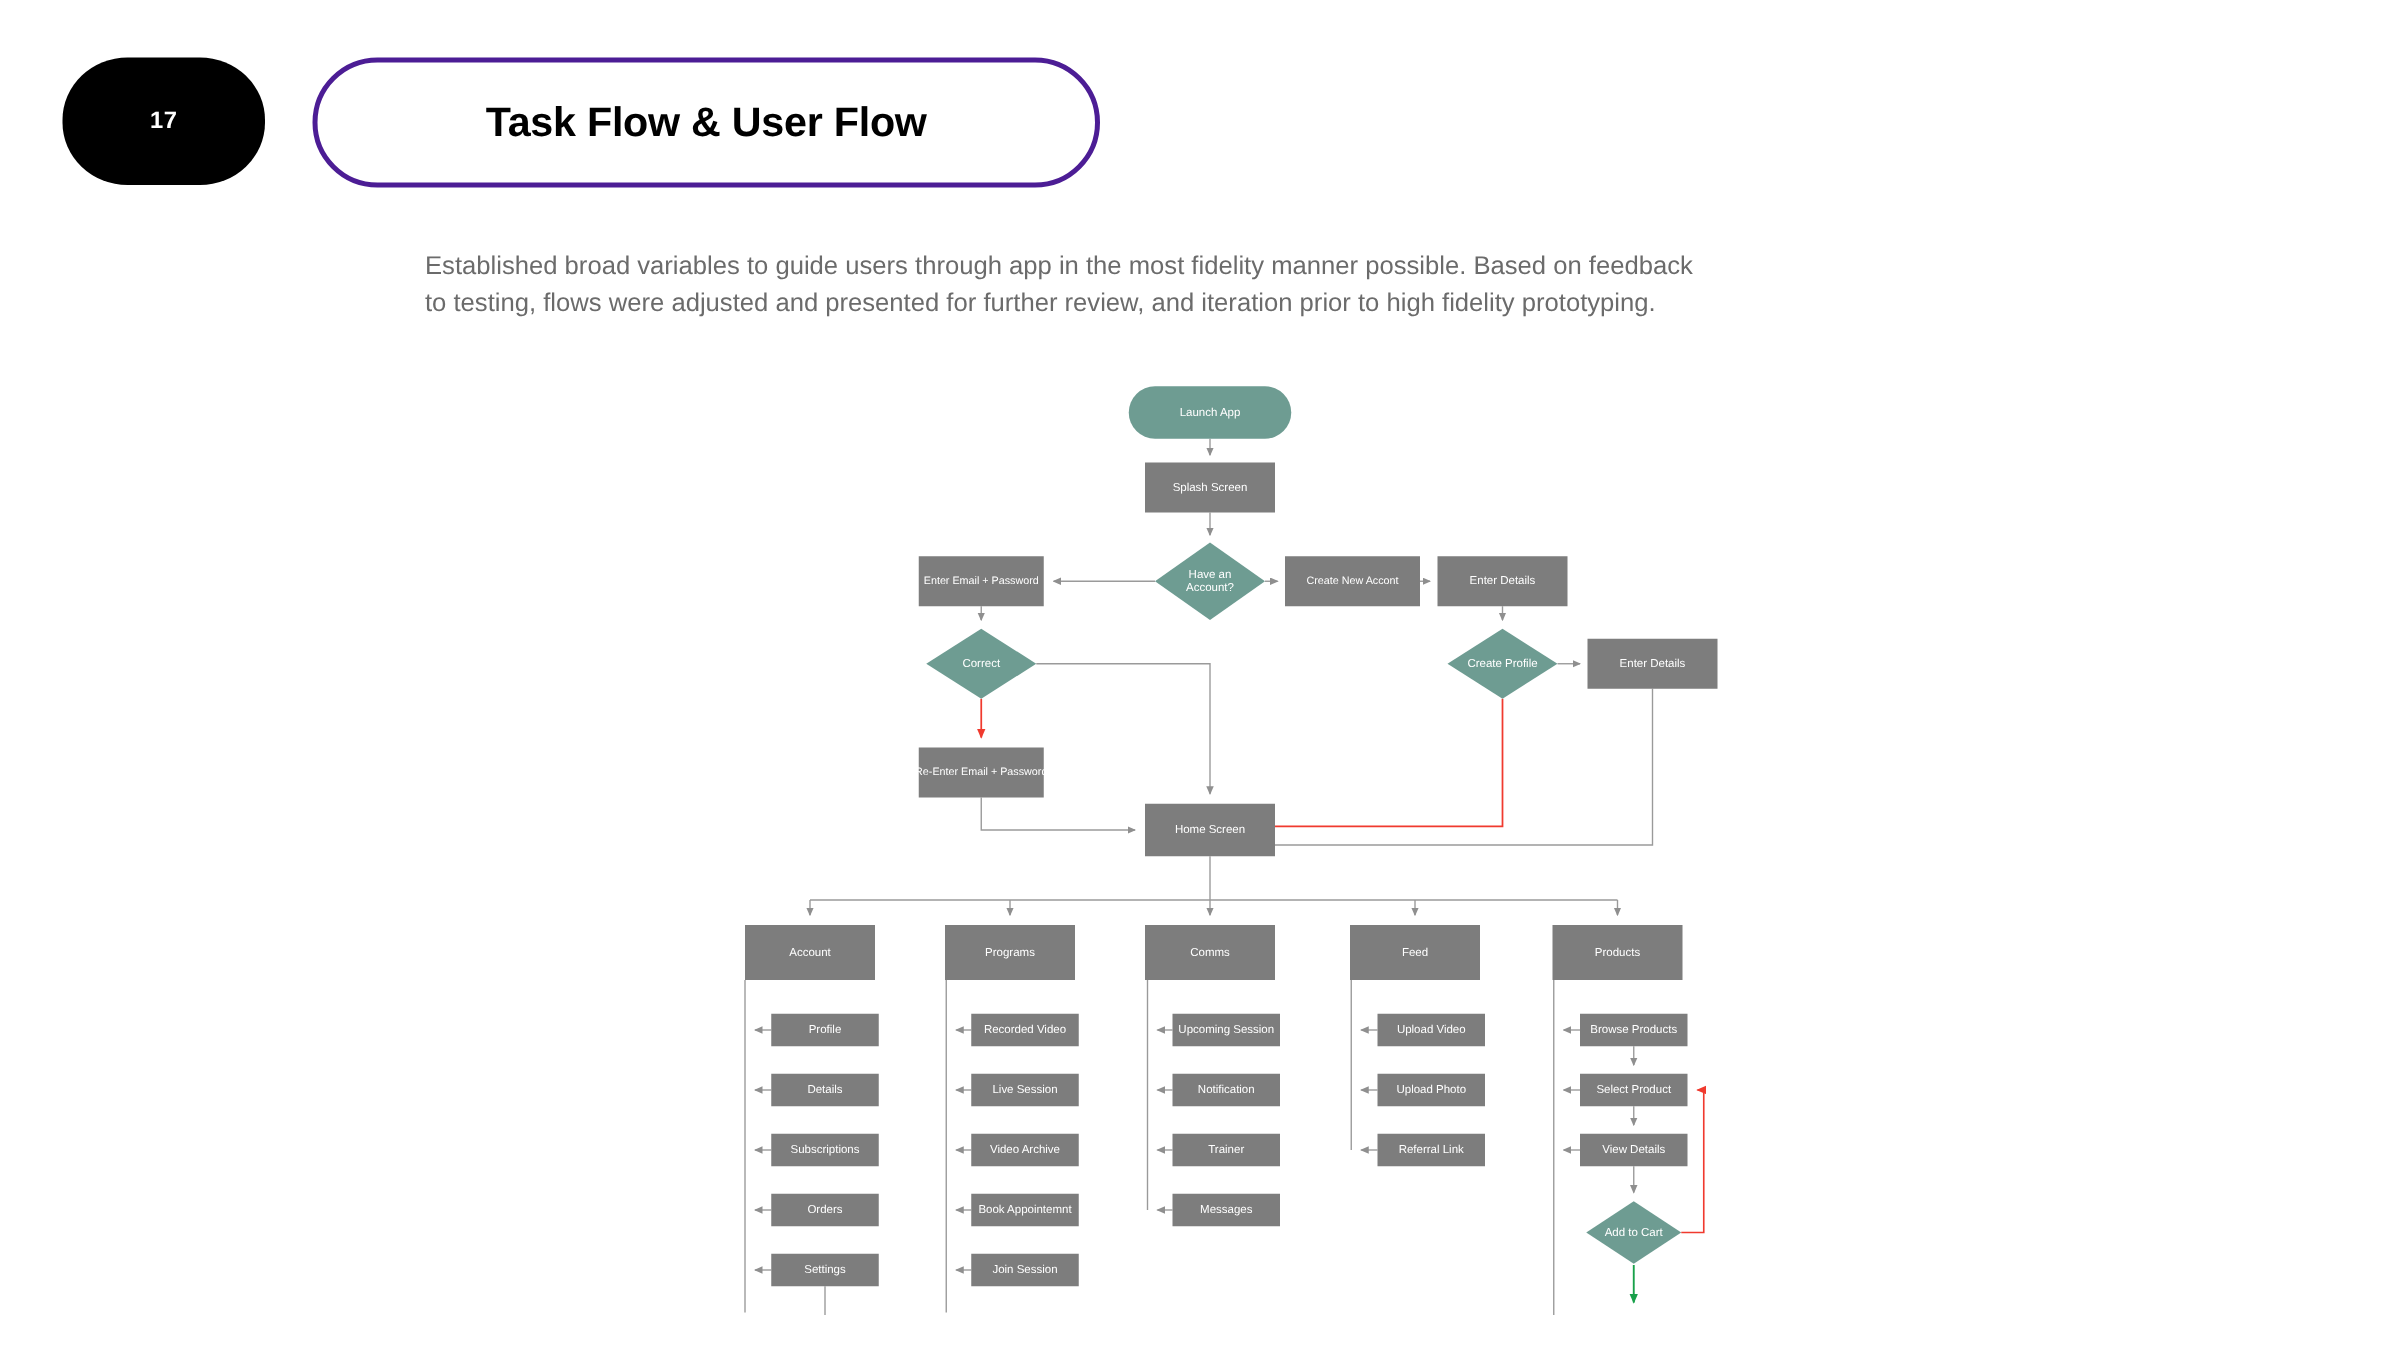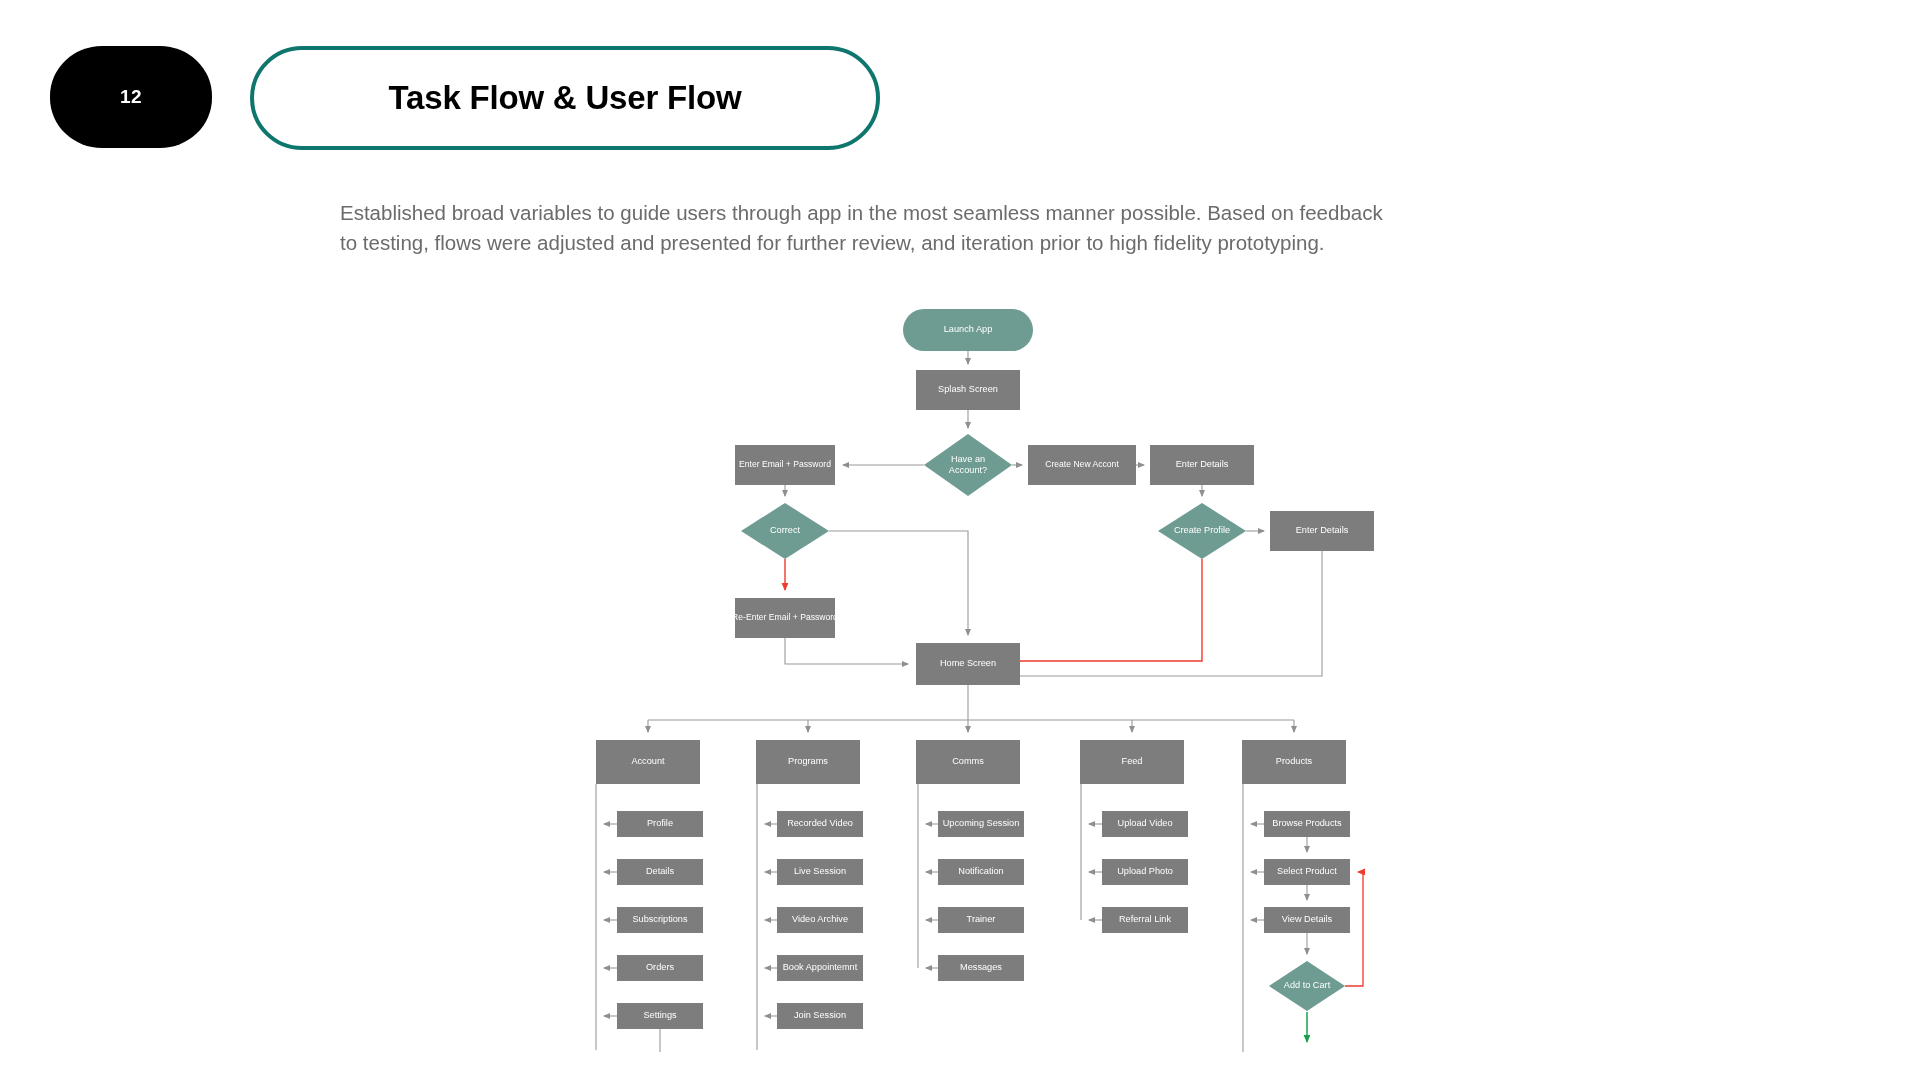--- a/index.html
+++ b/index.html
@@ -7,21 +7,21 @@
        font-family:"Liberation Sans","DejaVu Sans",sans-serif;}
 
   
   #header{position:absolute;left:0;top:0;width:1920px;height:160px;}
   #slide-badge{position:absolute;left:50px;top:46px;width:162px;height:102px;
     background:#000000;border-radius:52px / 50px;
     display:flex;align-items:center;justify-content:center;}
   #slide-badge .num{color:#ffffff;font-size:19px;font-weight:700;letter-spacing:.5px;}
 
   #title-pill{position:absolute;left:250px;top:46px;width:630px;height:104px;
-    border:4px solid #0f766e;border-radius:56px;background:#ffffff;
+    border:4px solid #4c1d95;border-radius:56px;background:#ffffff;
     display:flex;align-items:center;justify-content:center;box-sizing:border-box;}
   #title-pill .title{color:#000000;font-size:33px;font-weight:700;letter-spacing:-0.2px;}
 
   
   #description{position:absolute;left:340px;top:198px;width:1260px;
     color:#6b6b6b;font-size:20.5px;line-height:30px;font-weight:400;}
   #description p{margin:0;}
 
   
   #flow-wrap{position:absolute;left:0;top:290px;width:1532px;height:790px;}
@@ -29,30 +29,30 @@
   .nodeLabel{font-family:"Liberation Sans","DejaVu Sans",sans-serif;
     fill:#ffffff;font-size:9.2px;text-anchor:middle;dominant-baseline:middle;}
   .nodeLabel.sm{font-size:8.6px;}
 </style>
 </head>
 <body>
 
 <div id="header">
 
   <div id="slide-badge">
-    <span class="num">12</span>
+    <span class="num">17</span>
   </div>
 
   <div id="title-pill">
     <span class="title">Task Flow &amp; User Flow</span>
   </div>
 </div>
 
 <div id="description">
-  <p>Established broad variables to guide users through app in the most seamless manner possible. Based on feedback</p>
+  <p>Established broad variables to guide users through app in the most fidelity manner possible. Based on feedback</p>
   <p>to testing, flows were adjusted and presented for further review, and iteration prior to high fidelity prototyping.</p>
 </div>
 
 <div id="flow-wrap">
 <svg id="flow-svg" width="1920" height="790" viewBox="0 0 1920 790">
 
   <defs>
     <marker id="ah-gray" markerWidth="7" markerHeight="7" refX="6" refY="3" orient="auto" markerUnits="userSpaceOnUse">
       <path d="M0,0 L7,3 L0,6 z" fill="#8f8f8f"></path>
     </marker>

